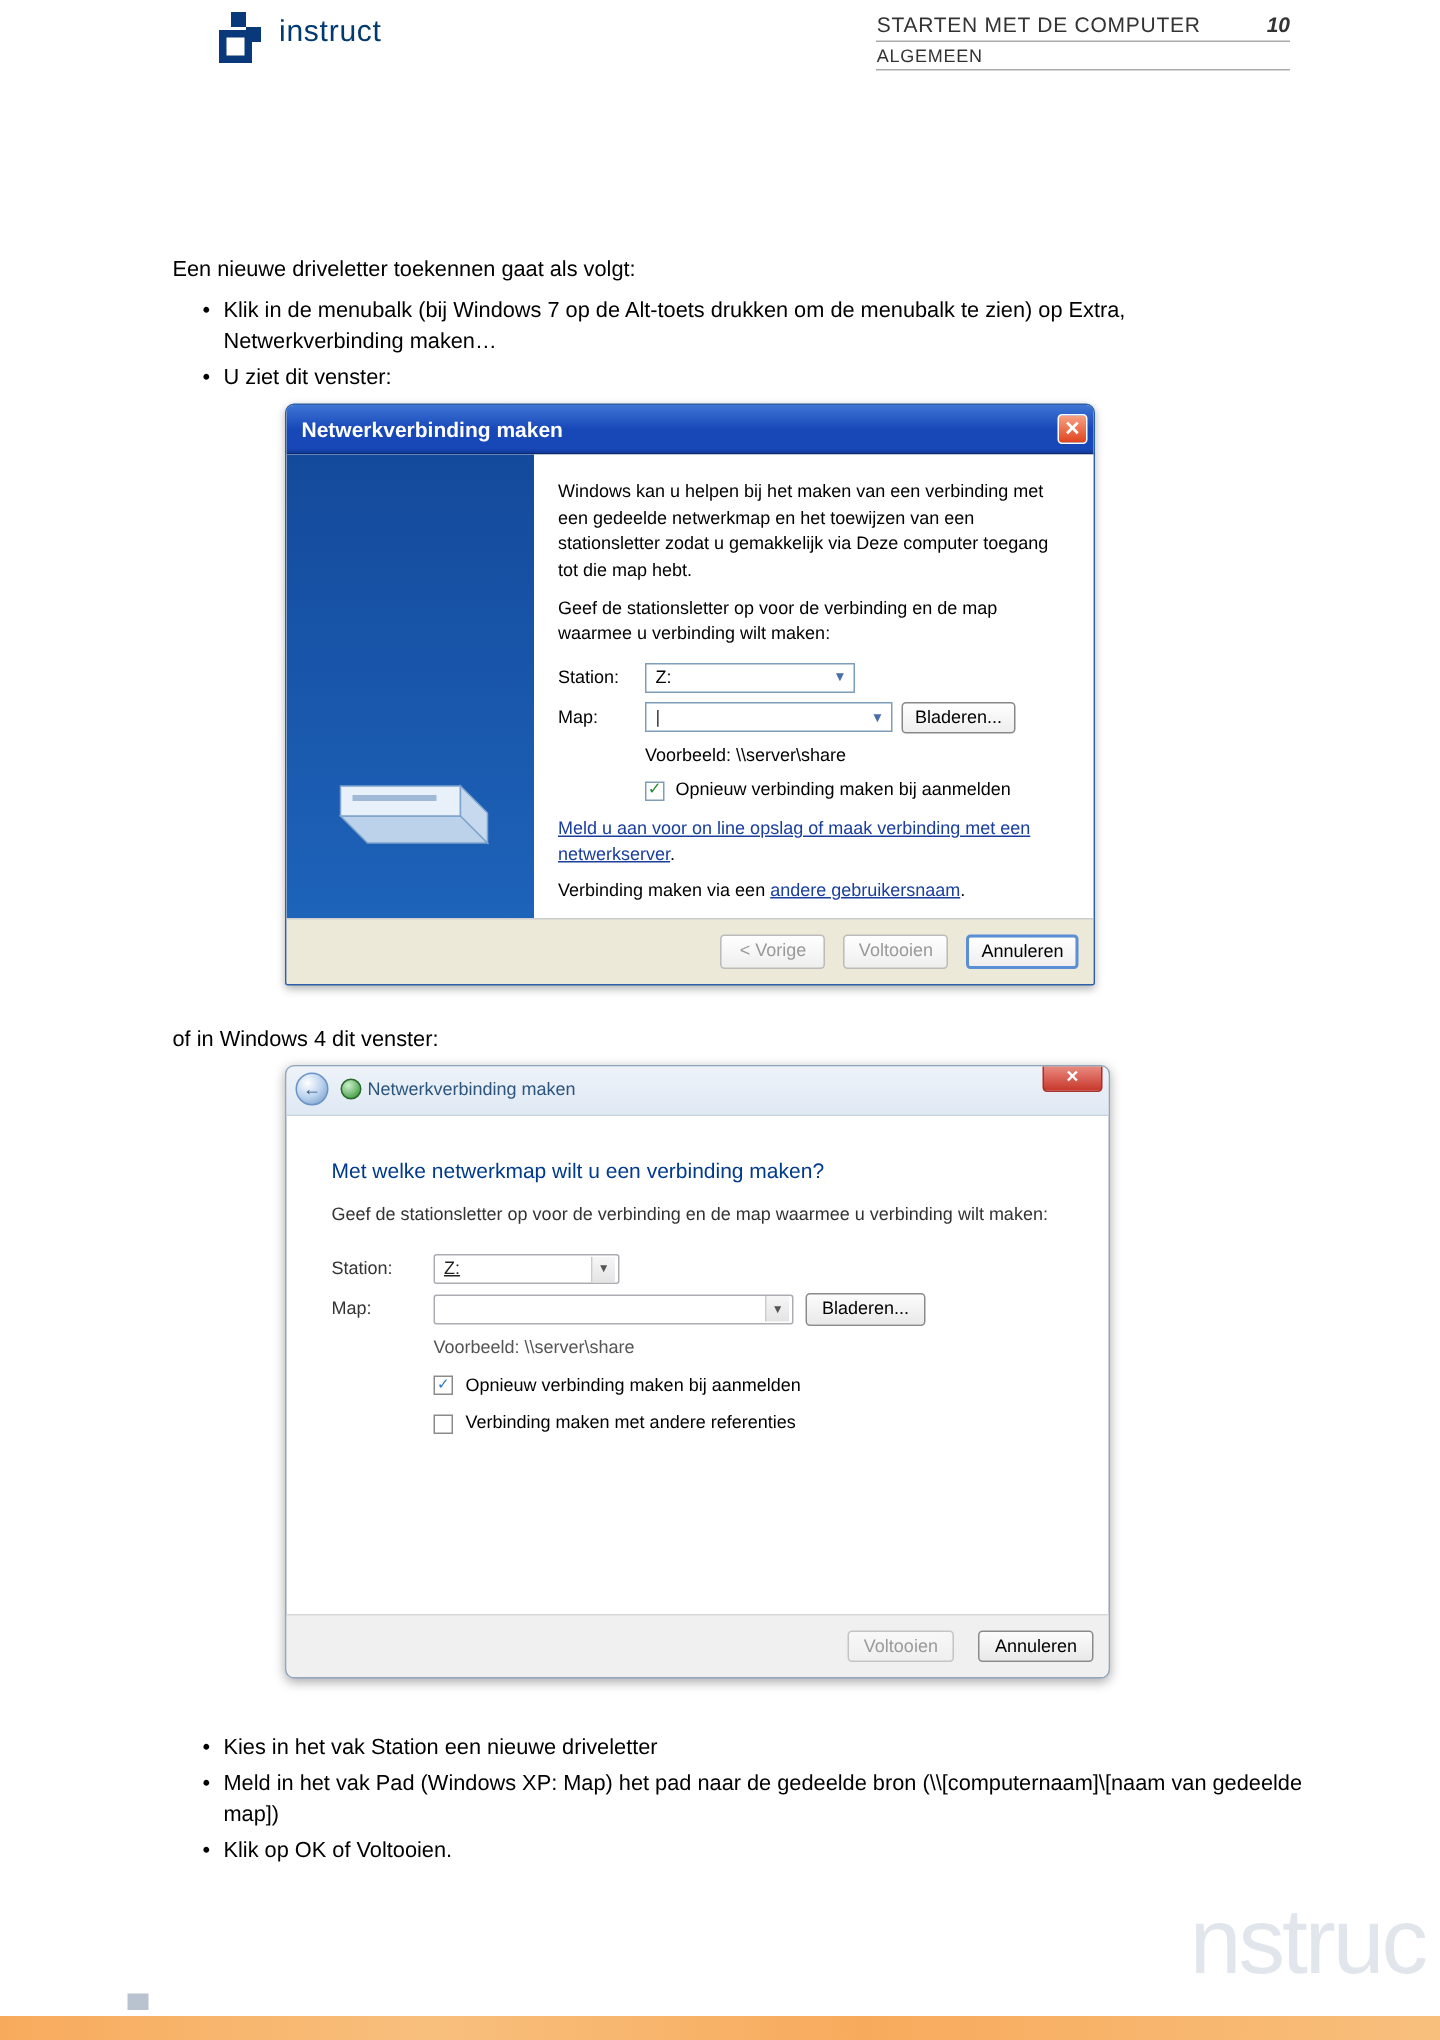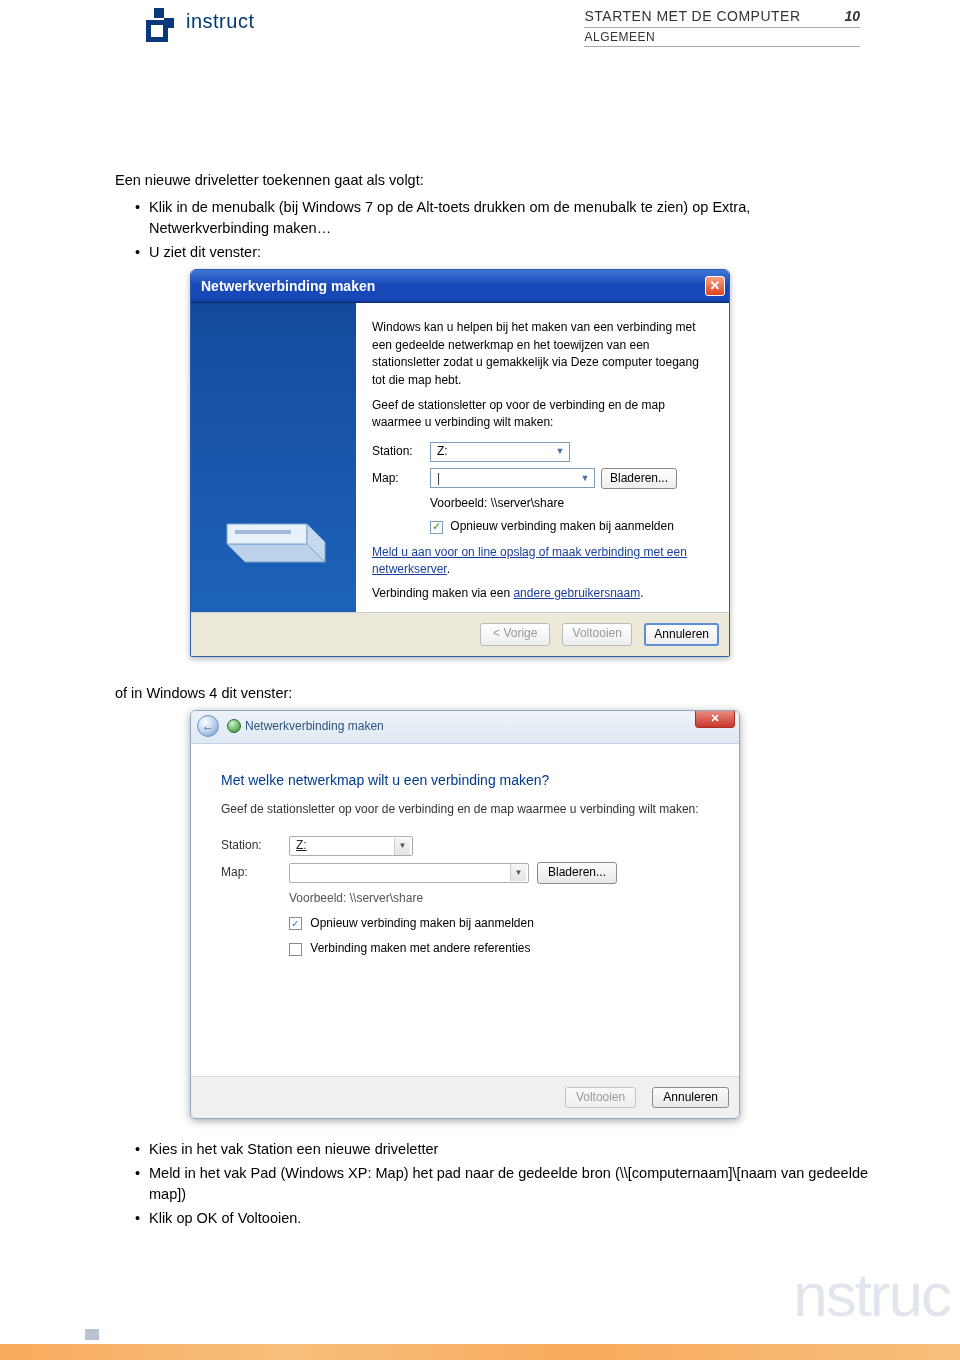--- a/index.html
+++ b/index.html
@@ -423,21 +423,21 @@
           <span>Verbinding maken met andere referenties</span>
         </div>
         <div style="height:110px;"></div>
       </div>
       <div class="w7-footer">
         <span class="w7-btn disabled">Voltooien</span>
         <span class="w7-btn">Annuleren</span>
       </div>
     </div>
 
-    <ul class="bullets" style="margin-top:20px;">
+    <ul class="bullets" style="margin-top:36px;">
       <li>
         <span>Kies in het vak </span><b class="inline">Station</b><span> een nieuwe driveletter</span>
       </li>
       <li>
         <span>Meld in het vak </span><b class="inline">Pad</b><span> (Windows XP: </span><b class="inline">Map</b><span>) het pad naar de gedeelde bron (\\[computernaam]\[naam van gedeelde map])</span>
       </li>
       <li>
         <span>Klik op </span><b class="inline">OK</b><span> of </span><b class="inline">Voltooien</b><span>.</span>
       </li>
     </ul>

